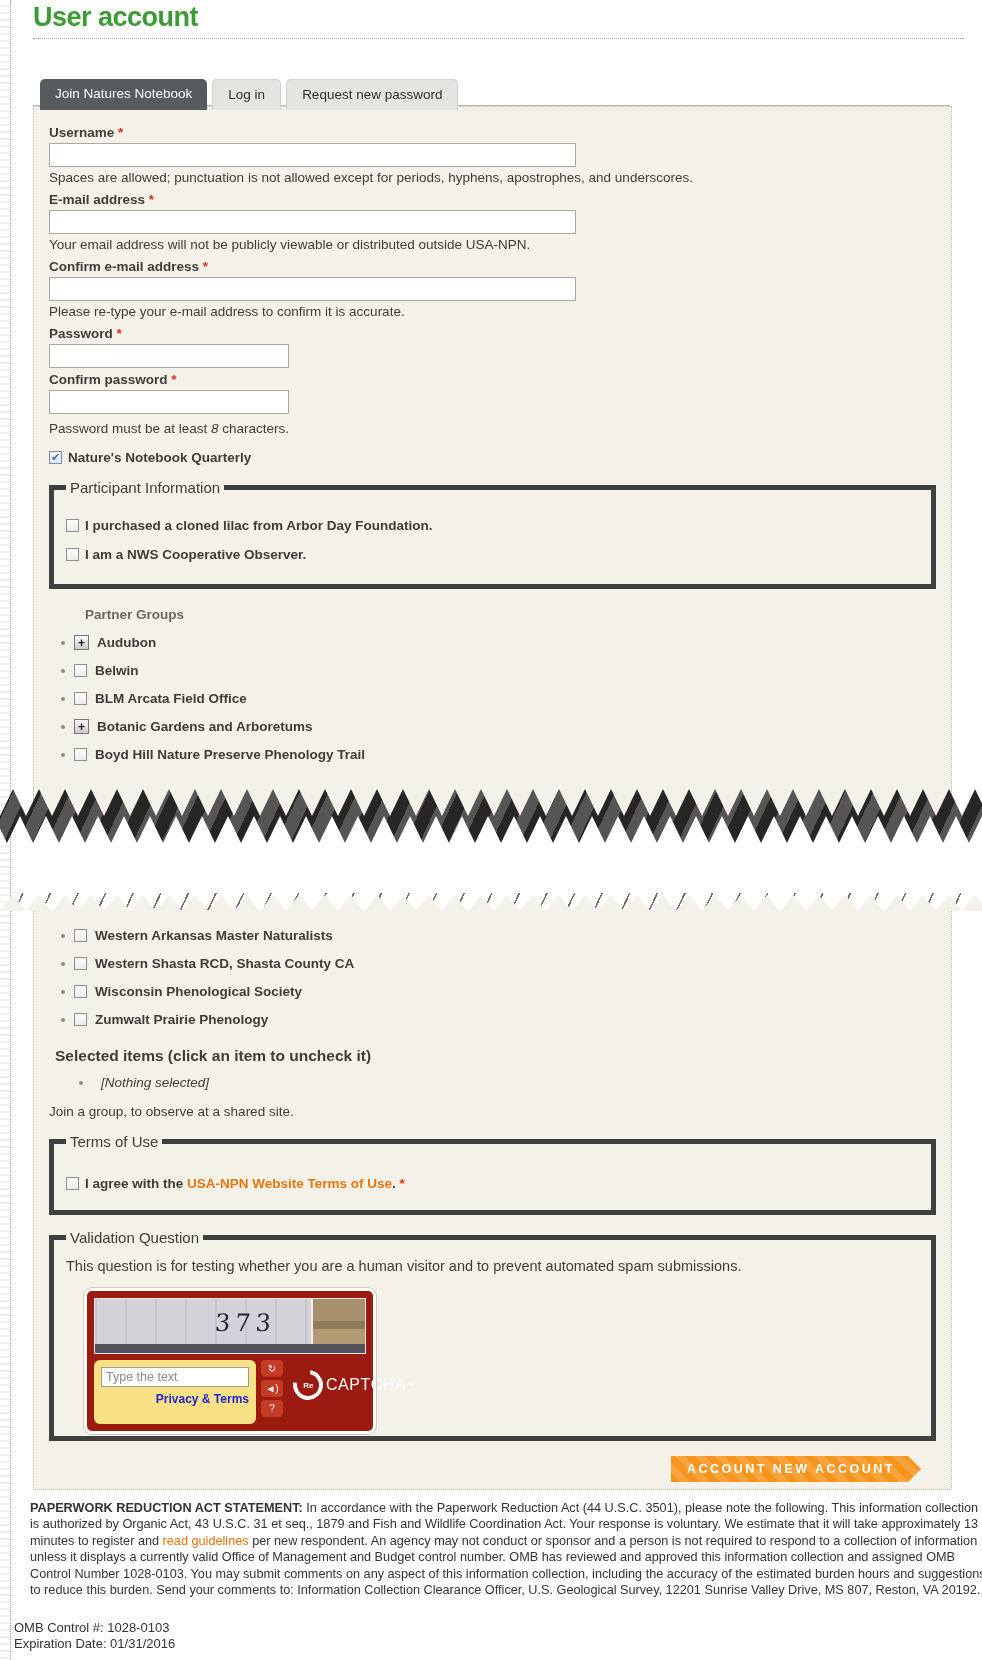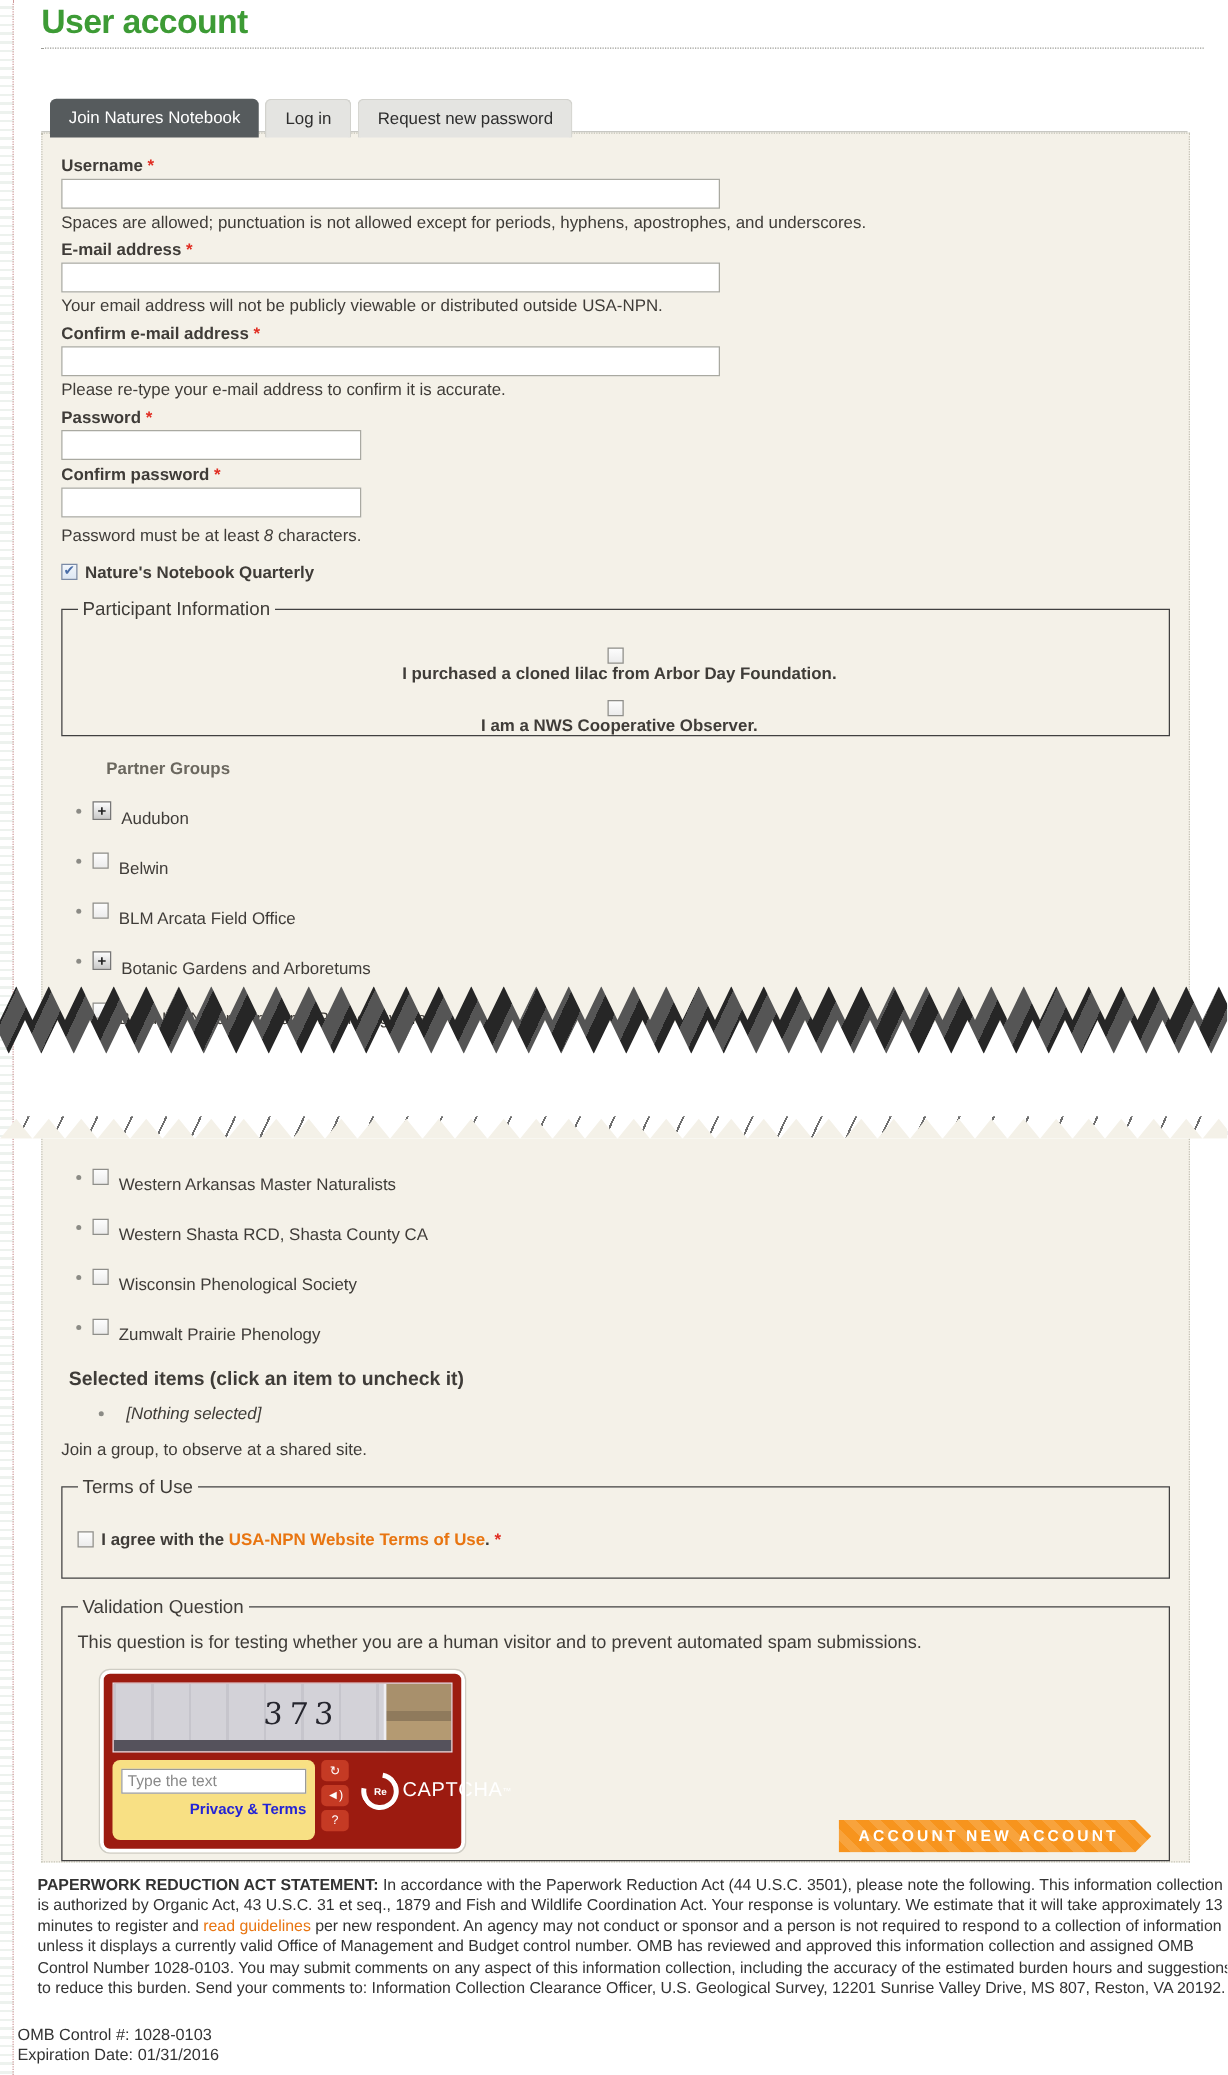--- a/index.html
+++ b/index.html
@@ -44,31 +44,31 @@
   input.pw { width:240px; }
   .pw-strength { position:absolute; left:290px; top:22px; width:260px; }
   .pw-strength-label { font-size:14px; }
   .pw-strength-bar { margin-top:8px; height:5px; width:258px; background:#c6c6c4; }
 
   .cb-row { display:flex; align-items:center; margin:6px 0; }
   .cb { width:13px; height:13px; border:1px solid #8e8e8a; background:linear-gradient(180deg,#fdfdfd,#ececec); display:inline-flex; align-items:center; justify-content:center; flex:0 0 13px; font-size:11px; line-height:11px; color:#4a6da7; }
   .cb.checked { border-color:#7a8aa5; background:linear-gradient(180deg,#f2f6fb,#dde7f3); }
   .cb-label { font-size:13.5px; font-weight:bold; margin-left:6px; }
 
-  fieldset { border:1px solid #404040; margin:14px 0 0; padding:8px 12px 14px; }
+  fieldset { border:5px solid #404040; margin:14px 0 0; padding:8px 12px 14px; }
   legend { font-size:15px; padding:0 4px; margin-left:0px; color:#3f3c38; }
   .fs-participant { height:110px; }
-  .fs-participant .cb-row { margin:14px 0;flex-direction:column; }
+  .fs-participant .cb-row { margin:14px 0; }
 
   .group-label { font-size:13.5px; font-weight:bold; color:#6b685f; margin:18px 0 4px;padding-left:36px; }
   ul.groups { list-style:none; }
   ul.groups li { display:flex; align-items:center; margin:13px 0 13px 12px; }
   .bullet { width:4px; height:4px; border-radius:50%; background:#8b8b85; margin-right:9px; flex:0 0 4px; }
   .plusbox { width:15px; height:15px; border:1px solid #777; background:linear-gradient(180deg,#fdfdfd,#c9c9c9); display:inline-flex; align-items:center; justify-content:center; font-size:12px; font-weight:bold; color:#222; line-height:12px; }
-  ul.groups .cb-label, ul.groups .plus-label { margin-left:8px; font-size:13.5px; font-weight:normal;margin-top:12px; }
+  ul.groups .cb-label, ul.groups .plus-label { margin-left:8px; font-size:13.5px; font-weight:bold; }
 
   .sel-heading { font-size:15.5px; font-weight:bold; margin:20px 0 6px 6px; }
   .sel-empty-row { display:flex; align-items:center; margin:10px 0 14px 30px; }
   .sel-empty { font-size:13.5px; font-style:italic; margin-left:9px; }
   .join-note { font-size:13.5px; margin:14px 0 4px; }
 
   .fs-terms { height:82px; padding-top:16px; }
   .link-orange { color:#e87511; font-weight:bold; text-decoration:none; }
   .terms-text { font-size:13.5px; font-weight:bold; margin-left:6px; }
 

